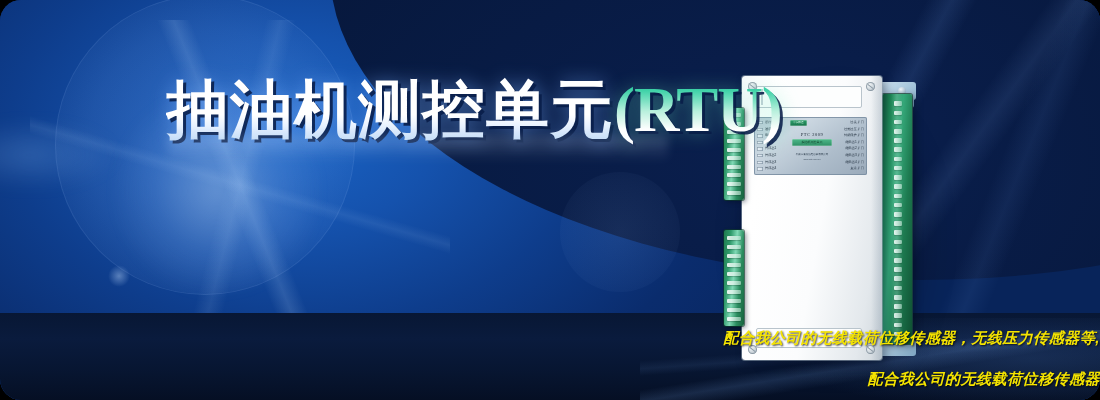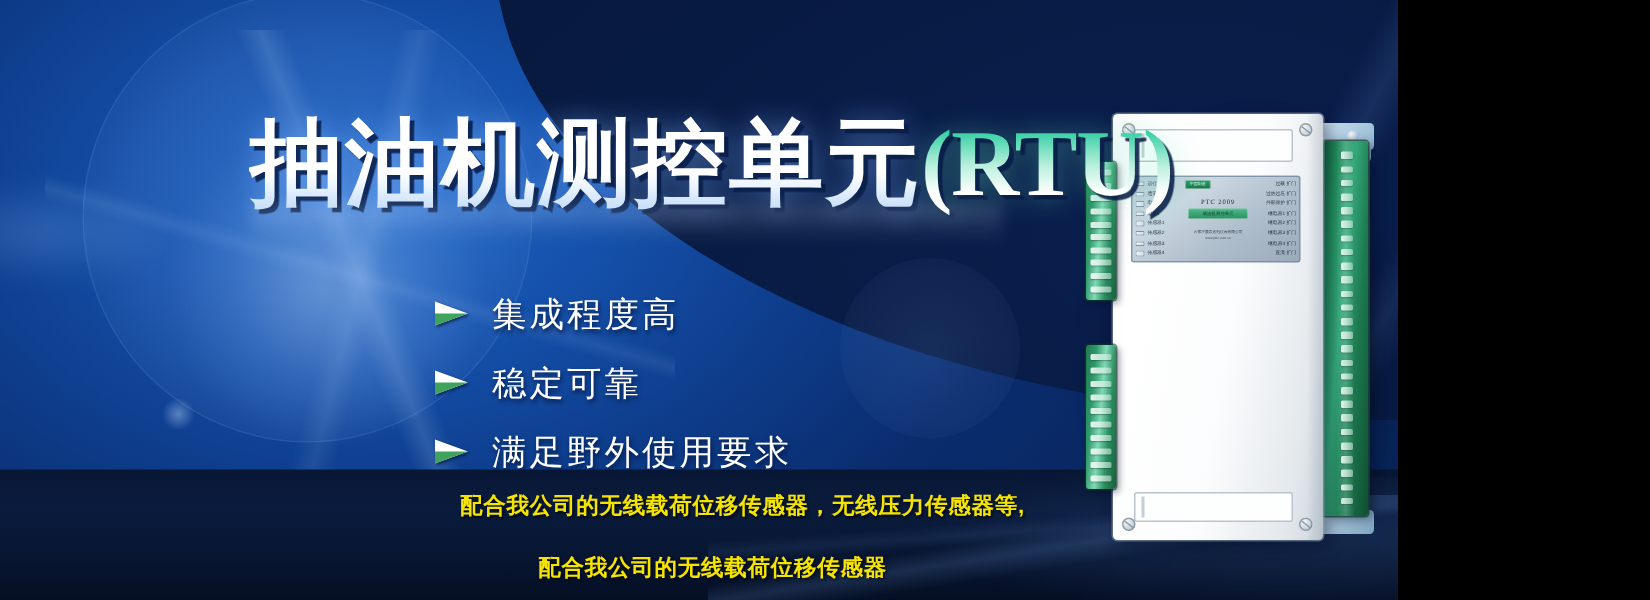--- a/index.html
+++ b/index.html
@@ -1,20 +1,21 @@
 <!DOCTYPE html>
 <html><head>
 <meta charset="utf-8">
 <style>
   html,body{margin:0;padding:0;background:#000;}
   *{box-sizing:border-box;}
   #banner{
-    position:relative;width:932px;height:400px;overflow:hidden;
+    position:relative;width:1100px;height:400px;overflow:hidden;
     font-family:"Liberation Sans","DejaVu Sans",sans-serif;
     background:#0b2a66;
+    border-radius:21px;
   }
 
   
   .bg-base{
     position:absolute;inset:0;
     background:
       radial-gradient(ellipse 640px 430px at 27% 33%, #1a63c4 0%, #1552ad 22%, #0e3d8c 45%, #0a2c6d 68%, #08245a 100%),
       linear-gradient(180deg,#0a2761 0%,#0d3577 40%,#0a2a63 100%);
   }
   .bg-dark-topright{
@@ -109,21 +110,21 @@
   .arrow{
     width:26px;height:18px;margin-right:14px;flex:none;display:block;
     filter:drop-shadow(1px 1px 1px rgba(5,20,55,.75));
   }
   .bullet-text{
     font-size:23px;color:#ffffff;font-weight:500;letter-spacing:2px;
     text-shadow:1px 2px 3px rgba(5,22,60,.85);
   }
 
   
-  .footer{position:absolute;left:0;right:0;top:330px;z-index:7;text-align:center;}
+  .footer{position:absolute;left:0;right:0;top:330px;z-index:7;text-align:right;font-style:italic;}
   .footer-line{
     color:#f5e400;font-size:15px;font-weight:bold;letter-spacing:.5px;
     text-shadow:1px 1px 2px rgba(0,0,0,.8);
     margin:0;line-height:1;
   }
   .footer-line.l1{padding-left:58px;}
   .footer-line.l2{margin-top:26px;padding-left:18px;}
 
   
   .device{position:absolute;left:706px;top:62px;width:250px;height:310px;z-index:5;}
@@ -270,47 +271,20 @@
   <div class="sheen-left"></div>
   <div class="bottom-band"></div>
   <div class="band-glow"></div>
   <div class="band-swoosh"></div>
 
   <div class="title-wrap">
     <h1 class="title"><span class="cn">抽油机测控单元</span><span class="rtu">(RTU)</span></h1>
     <div class="title-reflect"></div>
   </div>
 
-  <div class="bullets">
-
-    <div class="bullet">
-      <svg class="arrow" viewBox="0 0 26 18">
-        <path d="M2 1 L24 9 L2 17 Z" fill="#ffffff"></path>
-        <path d="M2 9 L24 9 L2 17 Z" fill="#3fa35e"></path>
-      </svg>
-      <span class="bullet-text">集成程度高</span>
-    </div>
-
-    <div class="bullet">
-      <svg class="arrow" viewBox="0 0 26 18">
-        <path d="M2 1 L24 9 L2 17 Z" fill="#ffffff"></path>
-        <path d="M2 9 L24 9 L2 17 Z" fill="#3fa35e"></path>
-      </svg>
-      <span class="bullet-text">稳定可靠</span>
-    </div>
-
-    <div class="bullet">
-      <svg class="arrow" viewBox="0 0 26 18">
-        <path d="M2 1 L24 9 L2 17 Z" fill="#ffffff"></path>
-        <path d="M2 9 L24 9 L2 17 Z" fill="#3fa35e"></path>
-      </svg>
-      <span class="bullet-text">满足野外使用要求</span>
-    </div>
-
-  </div>
 
   <div class="footer">
     <p class="footer-line l1">配合我公司的无线载荷位移传感器，无线压力传感器等,</p>
     <p class="footer-line l2">配合我公司的无线载荷位移传感器</p>
   </div>
 
   <div class="device">
     <div class="dev-shadow"></div>
 
     <div class="dev-backplate"></div>

